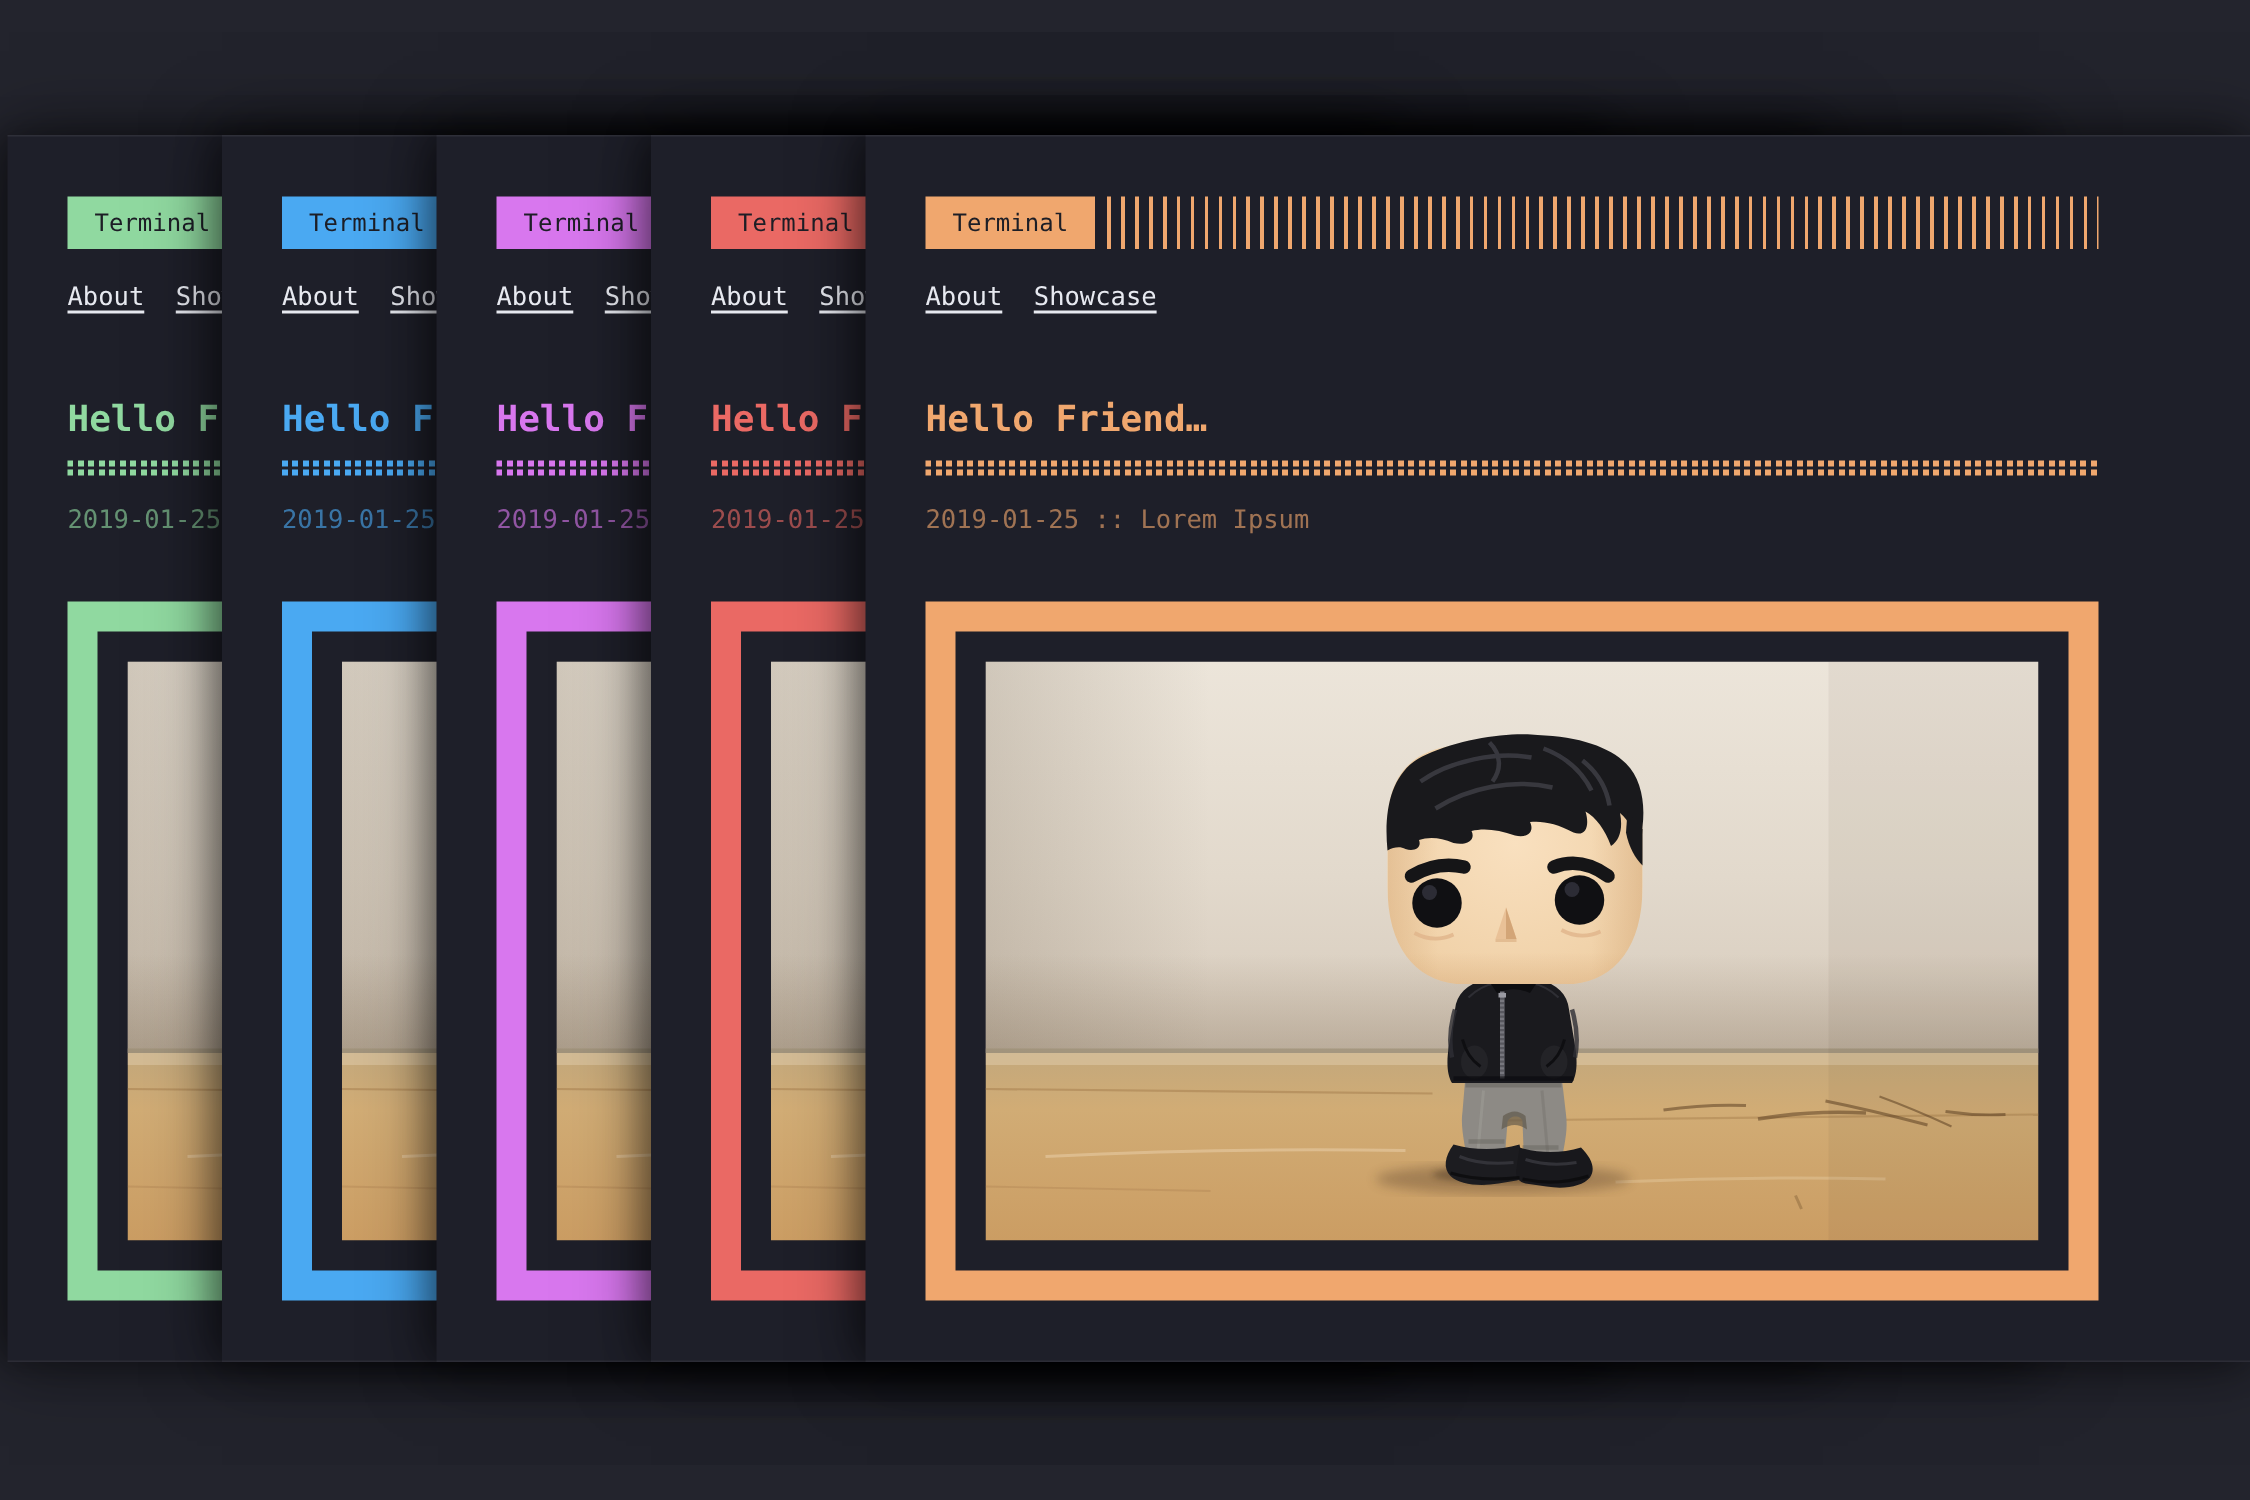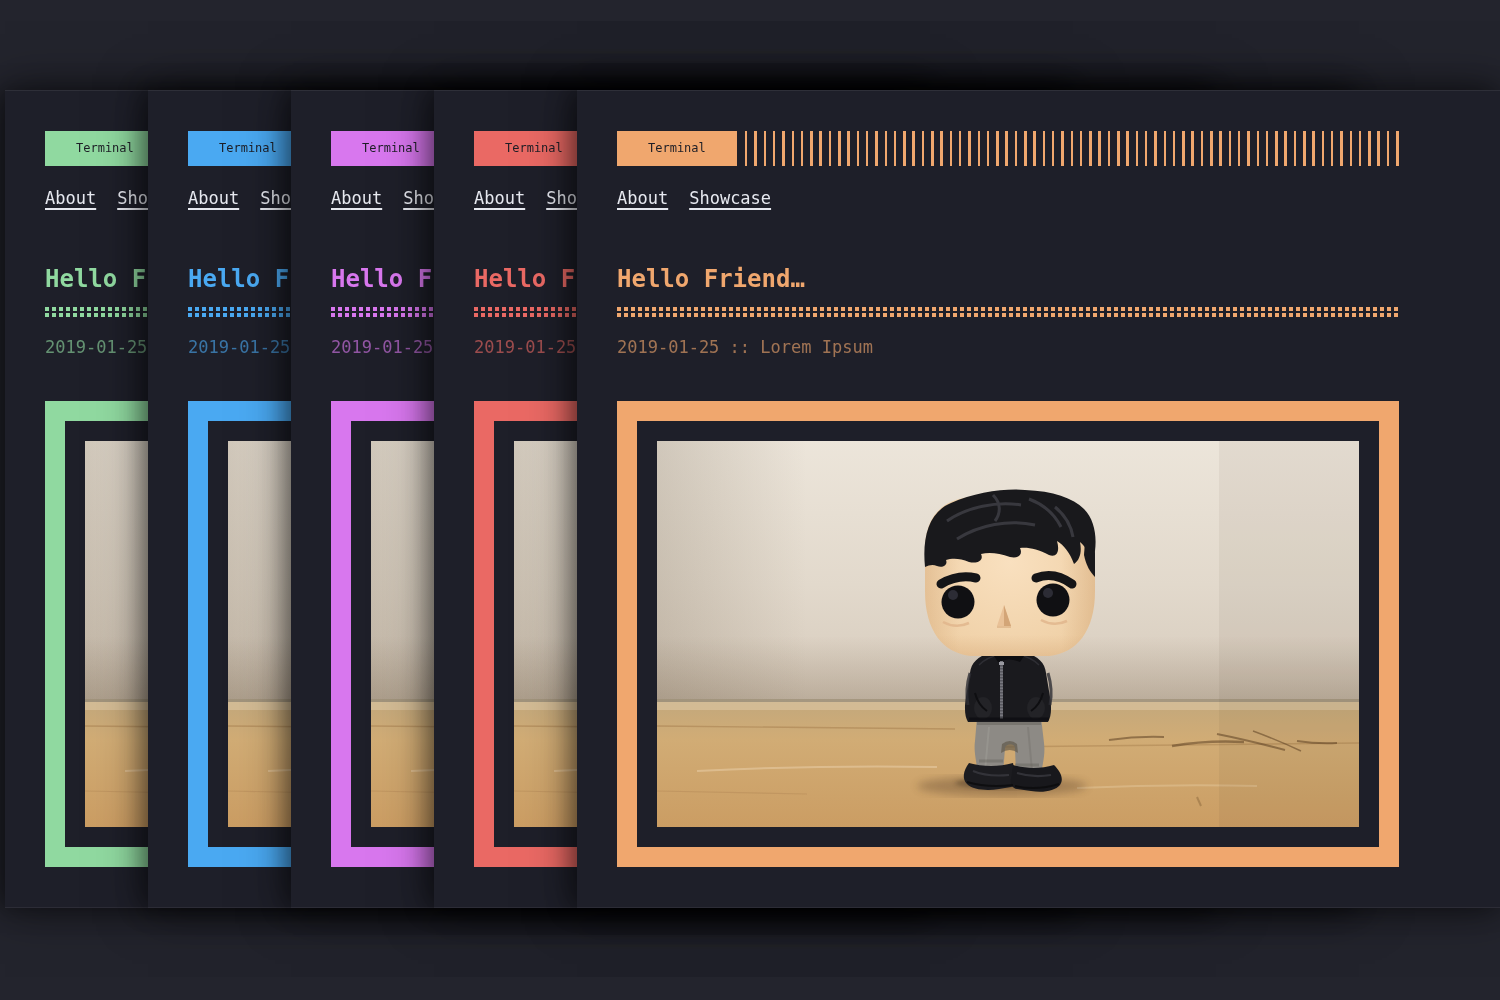--- a/index.html
+++ b/index.html
@@ -29,23 +29,23 @@
   .card.c1{left:148px;}
   .card.c2{left:291px;}
   .card.c3{left:434px;}
   .card.c4{left:577px;}
   .card-inner{padding:0 40px;width:862px;}
   .badge-row{margin-top:40px;display:flex;height:35px;width:782px;}
   .logo{
     display:inline-block;
     background:var(--accent);
     color:var(--logo-text);
-    font-size:12px;
+    font-size:16px;
     line-height:35px;
-    padding:0 31px;
+    padding:0 18px;
     white-space:nowrap;
   }
   .bars{
     flex:1;
     margin-left:8px;
     background:repeating-linear-gradient(90deg,var(--accent) 0 2.5px,transparent 2.5px 9.3px);
   }
   .nav{margin-top:21px;display:flex;gap:21px;font-size:17px;line-height:22px;}
   .nav a{
     color:var(--nav-link);

